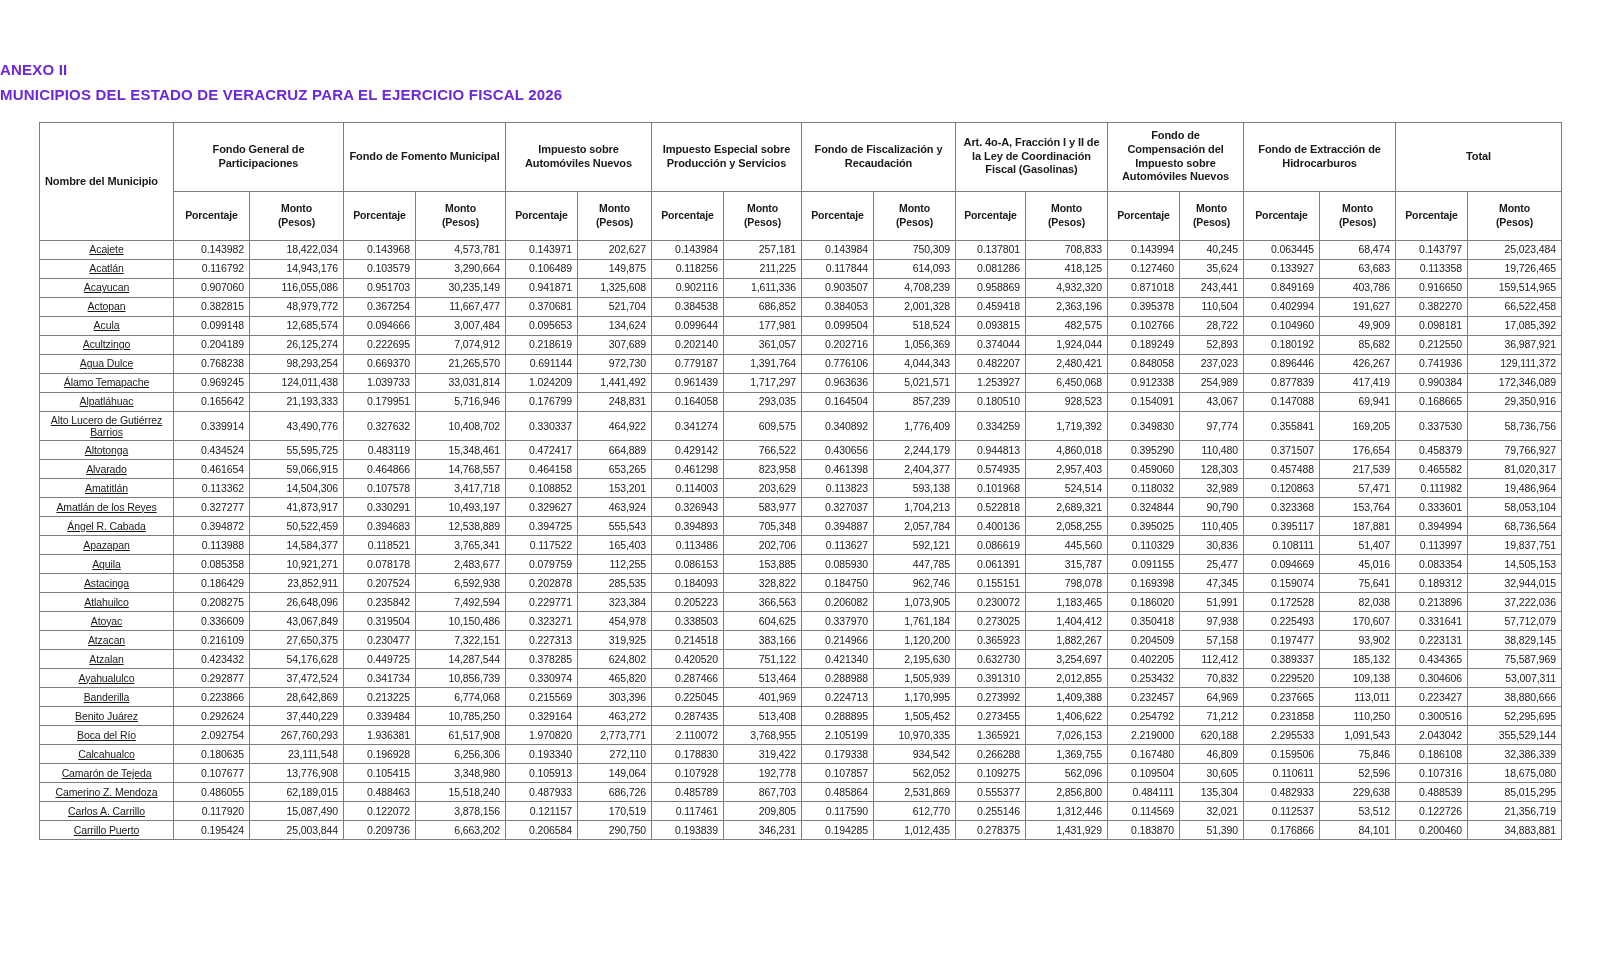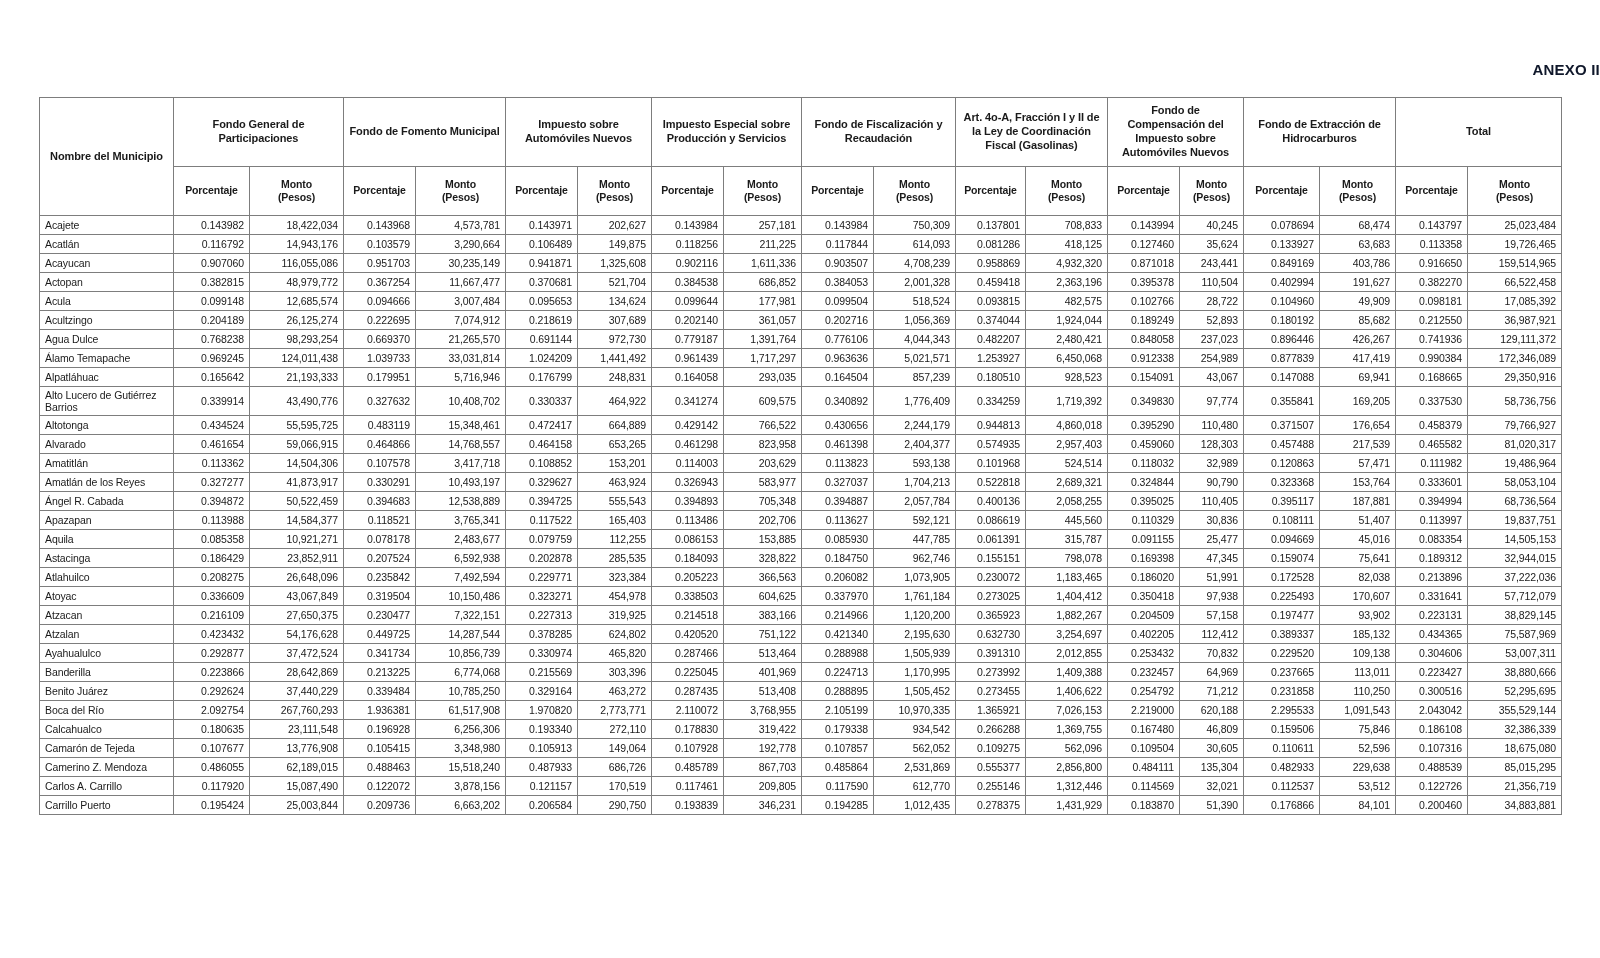--- a/index.html
+++ b/index.html
@@ -11,27 +11,26 @@
   }
   .page {
     width: 1600px;
     height: 958px;
     background: #ffffff;
     overflow: hidden;
     position: relative;
   }
   .titleblock {
     padding-top: 58px;
-    text-align: right;
+    text-align: left;
     font-weight: 700;
     font-size: 15px;
     letter-spacing: 0.2px;
     line-height: 1.65;
-    color: #0f172a;
-    padding-left: 13px;
+    color: #6d28d9;
   }
   .tablewrap {
     margin: 14px auto 0 auto;
     width: 1522px;
   }
   table.participations {
     border-collapse: collapse;
     table-layout: fixed;
     width: 1522px;
     font-size: 10.5px;
@@ -42,44 +41,45 @@
     border: 1px solid #7d7d7d;
     padding: 2px 5px;
     vertical-align: middle;
     overflow: hidden;
   }
   table.participations {
     border: 1px solid #4f4f4f;
   }
   th.th-muni {
     font-weight: 700;
-    text-align: center;
+    text-align: left;
     font-size: 11px;
     line-height: 1.3;
   }
   th.th-group {
     font-weight: 700;
     text-align: center;
     height: 64px;
     font-size: 11px;
     line-height: 1.25;
     padding: 2px 3px;
   }
   th.th-sub {
     font-weight: 700;
     text-align: center;
     height: 44px;
     font-size: 10.5px;
     white-space: pre-line;
     line-height: 1.25;
   }
   td.td-muni {
-    text-align: left;
+    text-align: center;
     line-height: 1.15;
     padding-left: 4px;
+    text-decoration: underline;
   }
   td.td-num {
     text-align: right;
     white-space: nowrap;
     line-height: 1.15;
   }
   tbody tr {
     height: 19px;
   }
   
@@ -93,20 +93,21 @@
   col.c-p6 { width: 72px; }  col.c-m6 { width: 64px; }
   col.c-p7 { width: 76px; }  col.c-m7 { width: 76px; }
   col.c-p8 { width: 72px; }  col.c-m8 { width: 94px; }
 </style>
 </head>
 <body>
 
 <div class="page">
   <div class="titleblock">
     <div>ANEXO II</div>
+    <div>MUNICIPIOS DEL ESTADO DE VERACRUZ PARA EL EJERCICIO FISCAL 2026</div>
   </div>
 
   <div class="tablewrap">
     <table class="participations">
       <colgroup>
         <col class="c-muni">
         <col class="c-p0">
           <col class="c-m0">
         <col class="c-p1">
           <col class="c-m1">
@@ -178,21 +179,21 @@
             <td class="td-num">0.143971</td>
             <td class="td-num">202,627</td>
             <td class="td-num">0.143984</td>
             <td class="td-num">257,181</td>
             <td class="td-num">0.143984</td>
             <td class="td-num">750,309</td>
             <td class="td-num">0.137801</td>
             <td class="td-num">708,833</td>
             <td class="td-num">0.143994</td>
             <td class="td-num">40,245</td>
-            <td class="td-num">0.078694</td>
+            <td class="td-num">0.063445</td>
             <td class="td-num">68,474</td>
             <td class="td-num">0.143797</td>
             <td class="td-num">25,023,484</td>
           </tr>
           <tr>
             <td class="td-muni">Acatlán</td>
             <td class="td-num">0.116792</td>
             <td class="td-num">14,943,176</td>
             <td class="td-num">0.103579</td>
             <td class="td-num">3,290,664</td>

